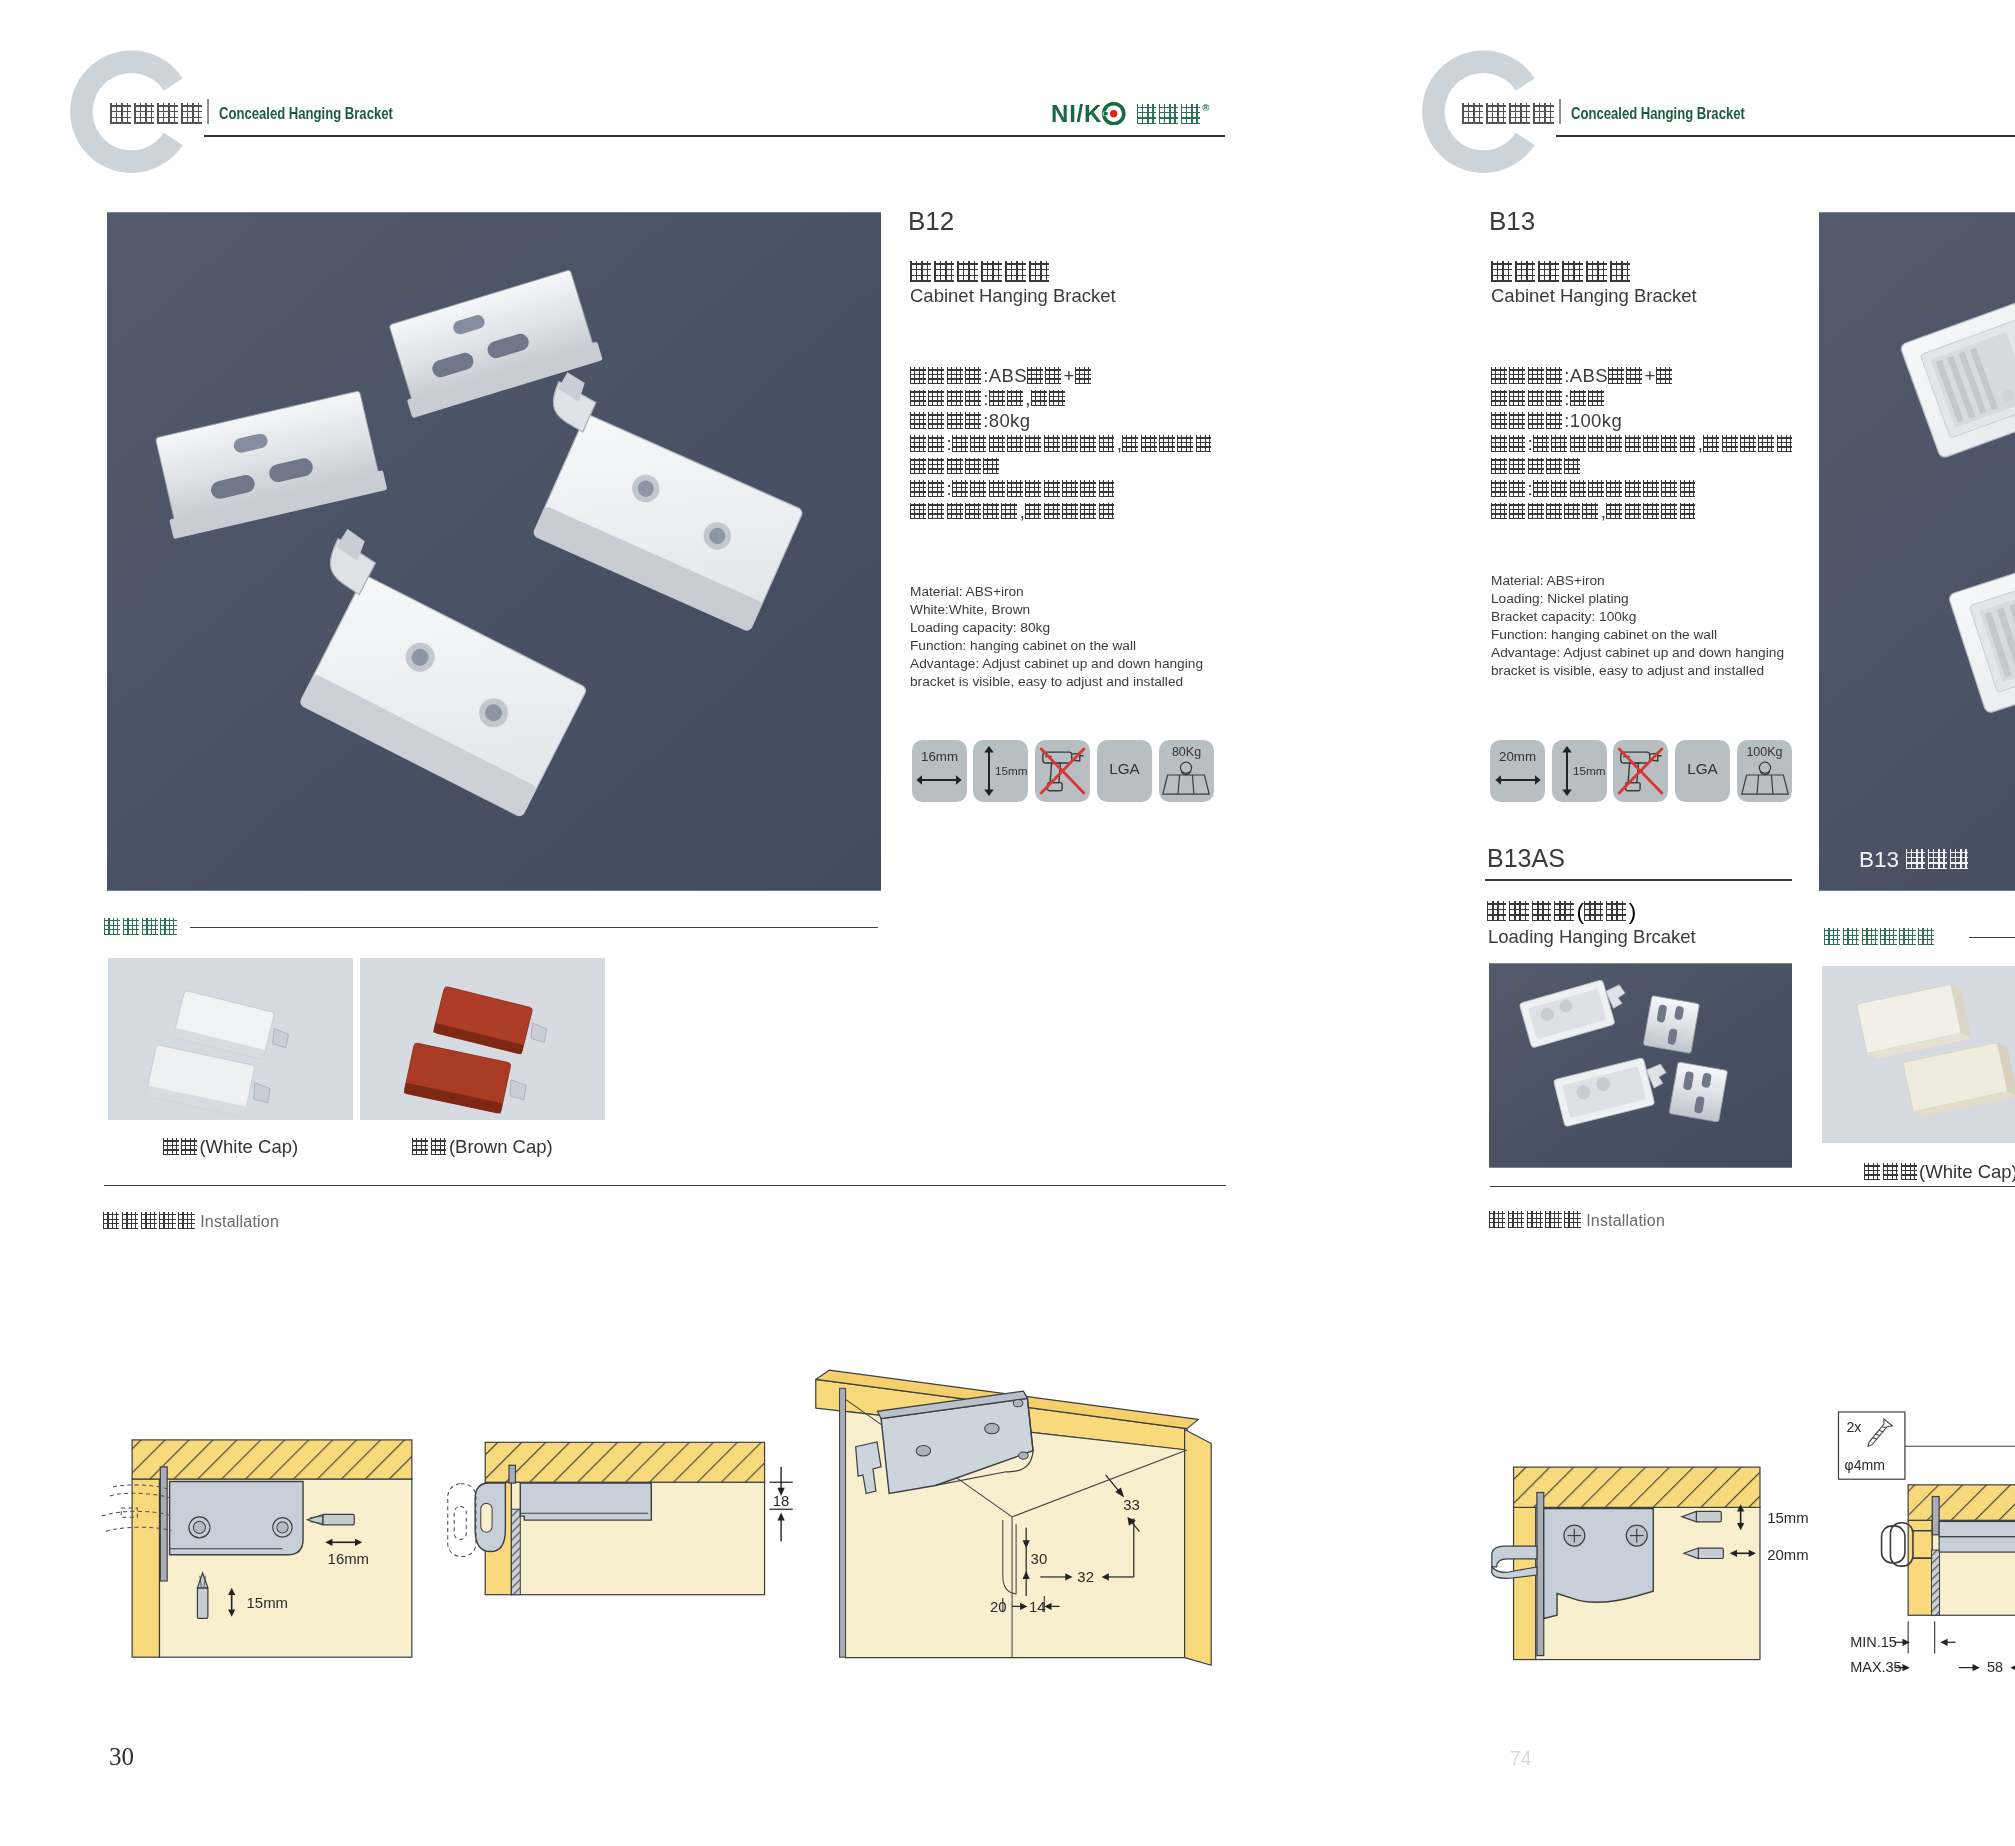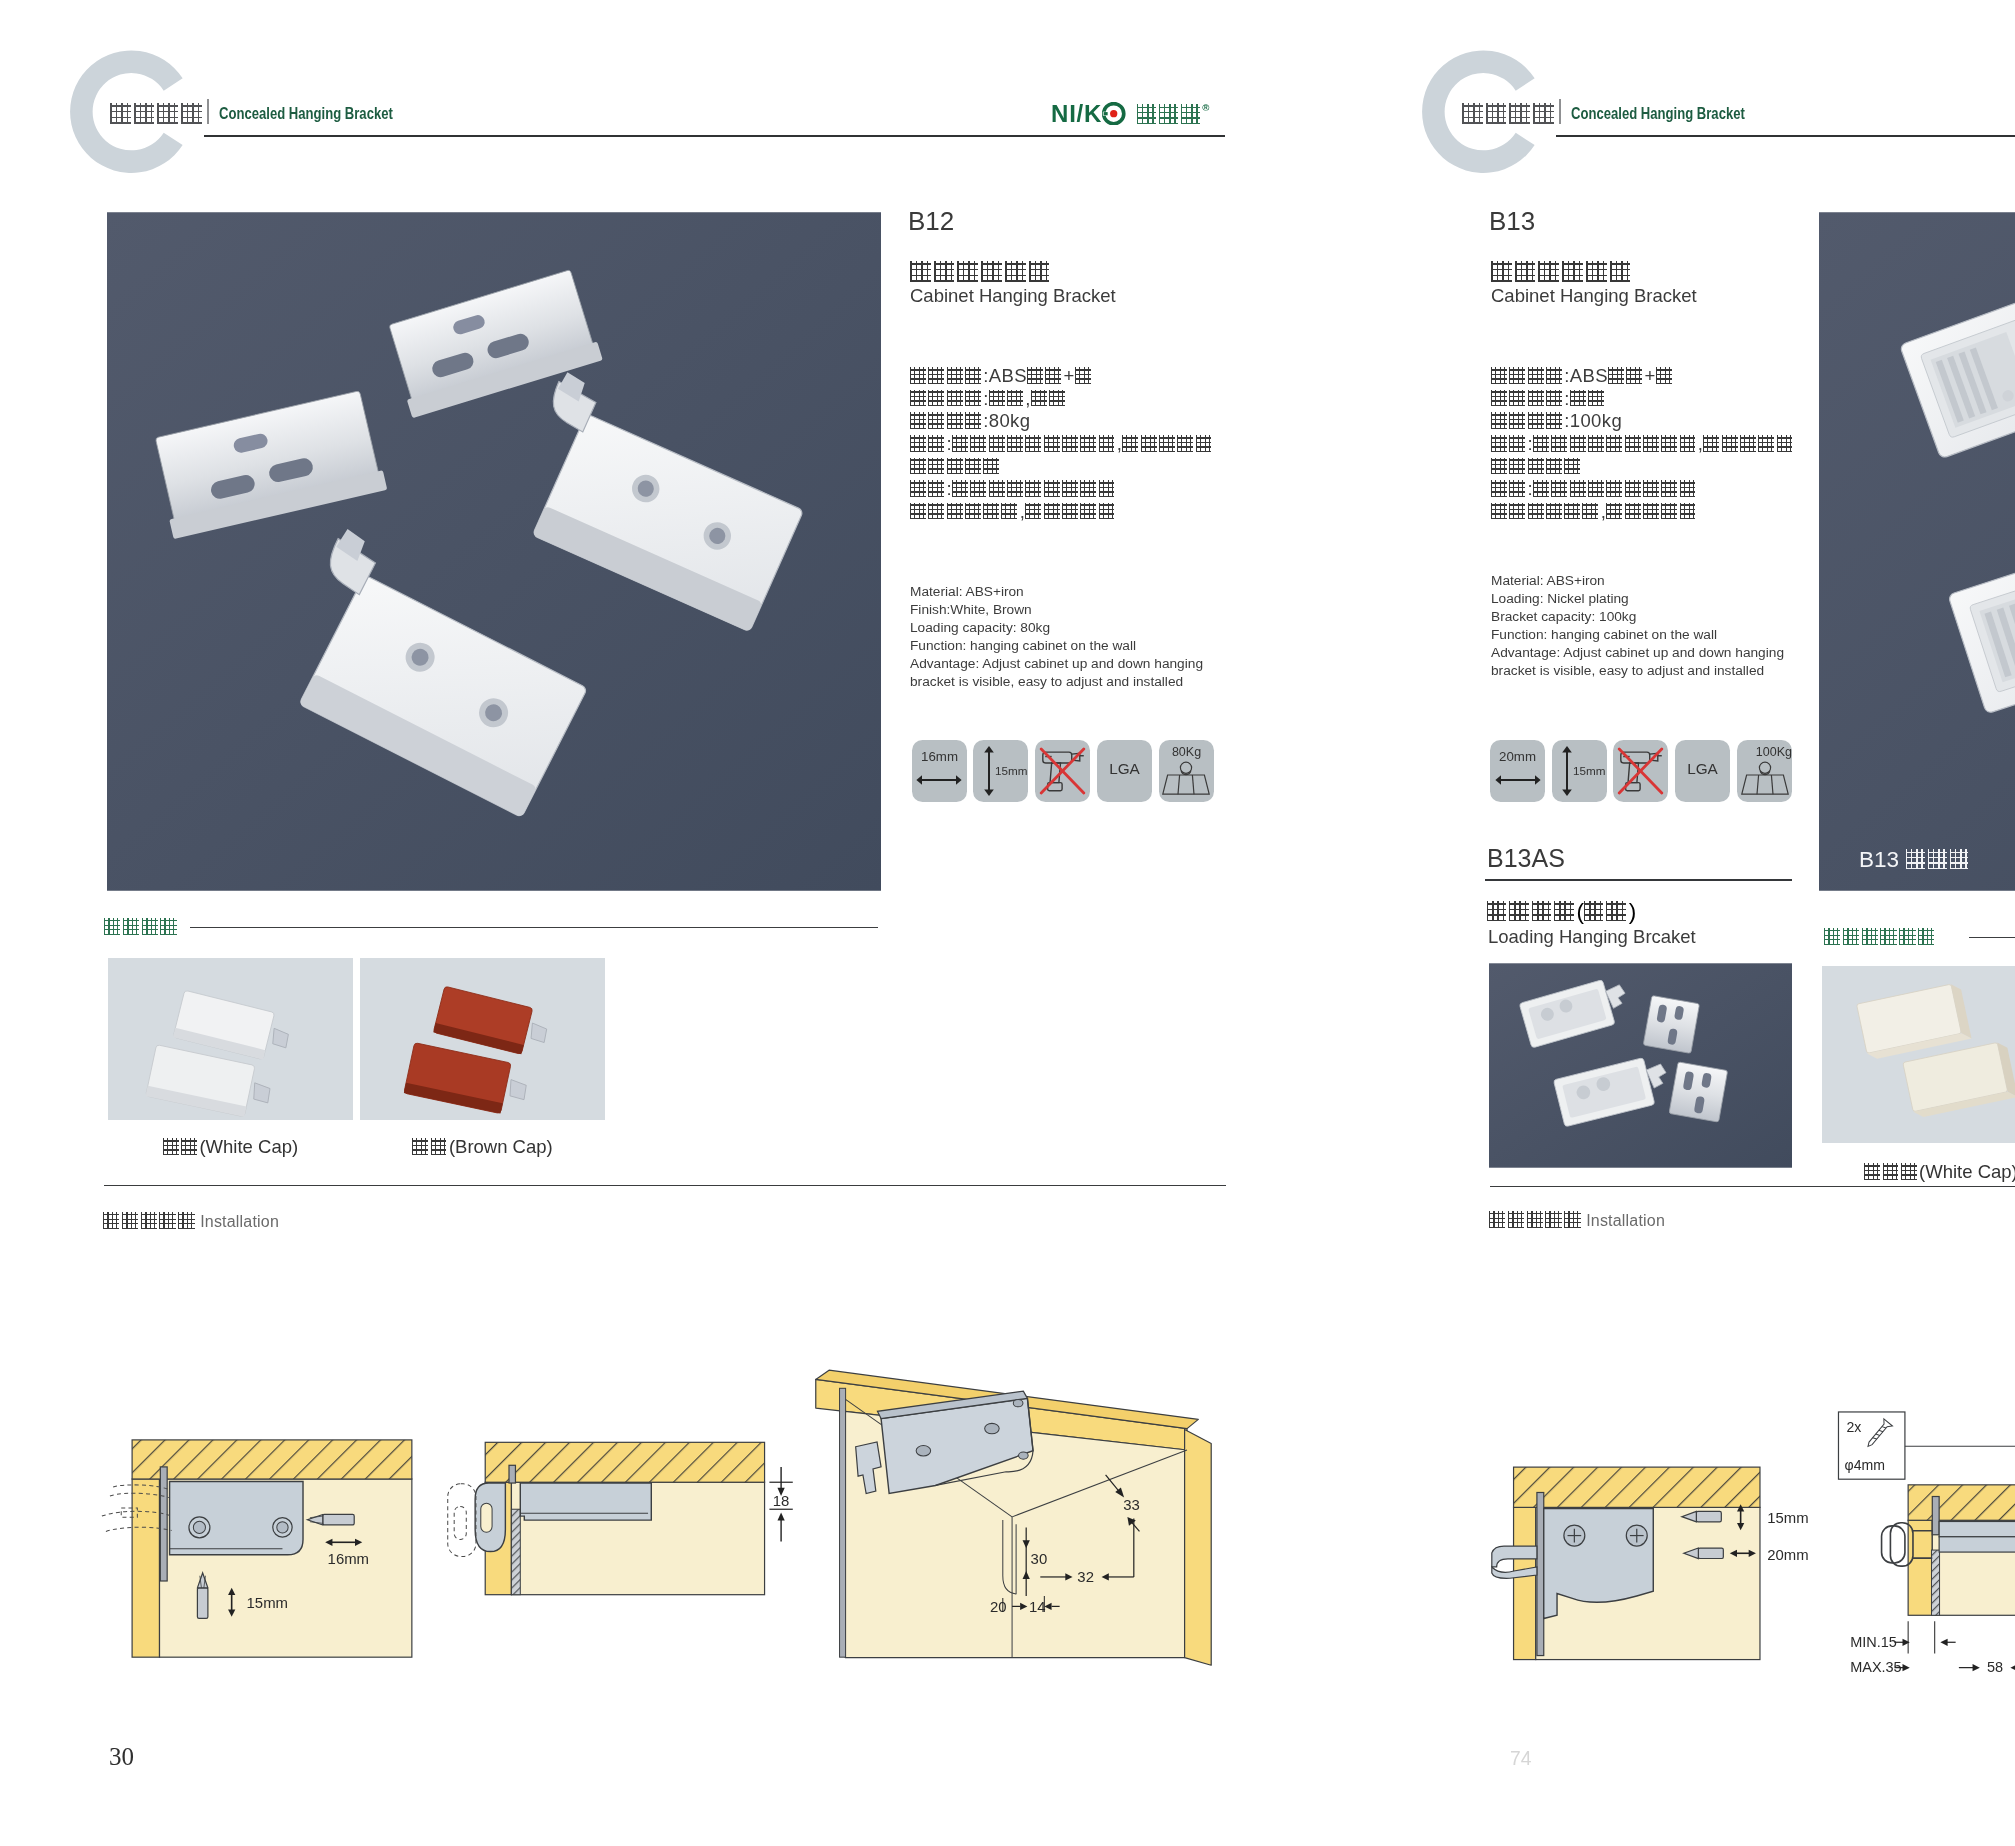--- a/index.html
+++ b/index.html
@@ -115,21 +115,21 @@
 <div><i class="c"></i><i class="c"></i><i class="c"></i><i class="c"></i>:<i class="c"></i><i class="c"></i>,<i class="c"></i><i class="c"></i></div>
 <div><i class="c"></i><i class="c"></i><i class="c"></i><i class="c"></i>:80kg</div>
 <div><i class="c"></i><i class="c"></i>:<i class="c"></i><i class="c"></i><i class="c"></i><i class="c"></i><i class="c"></i><i class="c"></i><i class="c"></i><i class="c"></i><i class="c"></i>,<i class="c"></i><i class="c"></i><i class="c"></i><i class="c"></i><i class="c"></i></div>
 <div><i class="c"></i><i class="c"></i><i class="c"></i><i class="c"></i><i class="c"></i></div>
 <div><i class="c"></i><i class="c"></i>:<i class="c"></i><i class="c"></i><i class="c"></i><i class="c"></i><i class="c"></i><i class="c"></i><i class="c"></i><i class="c"></i><i class="c"></i></div>
 <div><i class="c"></i><i class="c"></i><i class="c"></i><i class="c"></i><i class="c"></i><i class="c"></i>,<i class="c"></i><i class="c"></i><i class="c"></i><i class="c"></i><i class="c"></i></div>
 </div>
 
 <div class="a espec" style="left:910px;top:583px;width:427px">
 <div>Material: ABS+iron</div>
-<div>Finish:White, Brown</div>
+<div>White:White, Brown</div>
 <div>Loading capacity: 80kg</div>
 <div>Function: hanging cabinet on the wall</div>
 <div>Advantage: Adjust cabinet up and down hanging</div>
 <div>bracket is visible, easy to adjust and installed</div>
 </div>
 
 <div class="tile" style="left:912px;top:740px"></div>
 <div class="a" style="left:912px;top:749px;width:55px;text-align:center;font-size:13.3px;color:#333">16mm</div>
 <svg class="a" style="left:916px;top:772px" width="46" height="16" viewBox="0 0 113 40">
     <line x1="8" y1="20" x2="105" y2="20" stroke="#222" stroke-width="5"></line>
@@ -442,21 +442,21 @@
 <g stroke="#d93636" stroke-width="7" stroke-linecap="round">
       <line x1="8" y1="14" x2="114" y2="124"></line>
       <line x1="114" y1="14" x2="8" y2="124"></line>
     </g>
 </svg>
 
 <div class="tile" style="left:1675px;top:740px"></div>
 <div class="a" style="left:1675px;top:760px;width:55px;text-align:center;font-size:15.3px;color:#333">LGA</div>
 
 <div class="tile" style="left:1737px;top:740px"></div>
-<div class="a" style="left:1737px;top:745px;width:55px;text-align:right;font-size:12.5px;color:#333">100Kg</div>
+<div class="a" style="left:1737px;top:745px;width:55px;text-align:center;font-size:12.5px;color:#333">100Kg</div>
 <svg class="a" style="left:1741px;top:759px" width="48" height="38" viewBox="0 0 120 95">
 <g fill="none" stroke="#3a3a3a" stroke-width="3">
 <circle cx="60" cy="22" r="14"></circle>
       <path d="M48 30 C52 42 68 42 72 30"></path>
 <path d="M14 40 L106 40 L118 88 L2 88 Z"></path>
       <line x1="44" y1="40" x2="40" y2="88"></line>
       <line x1="76" y1="40" x2="80" y2="88"></line>
     </g>
 </svg>
 

